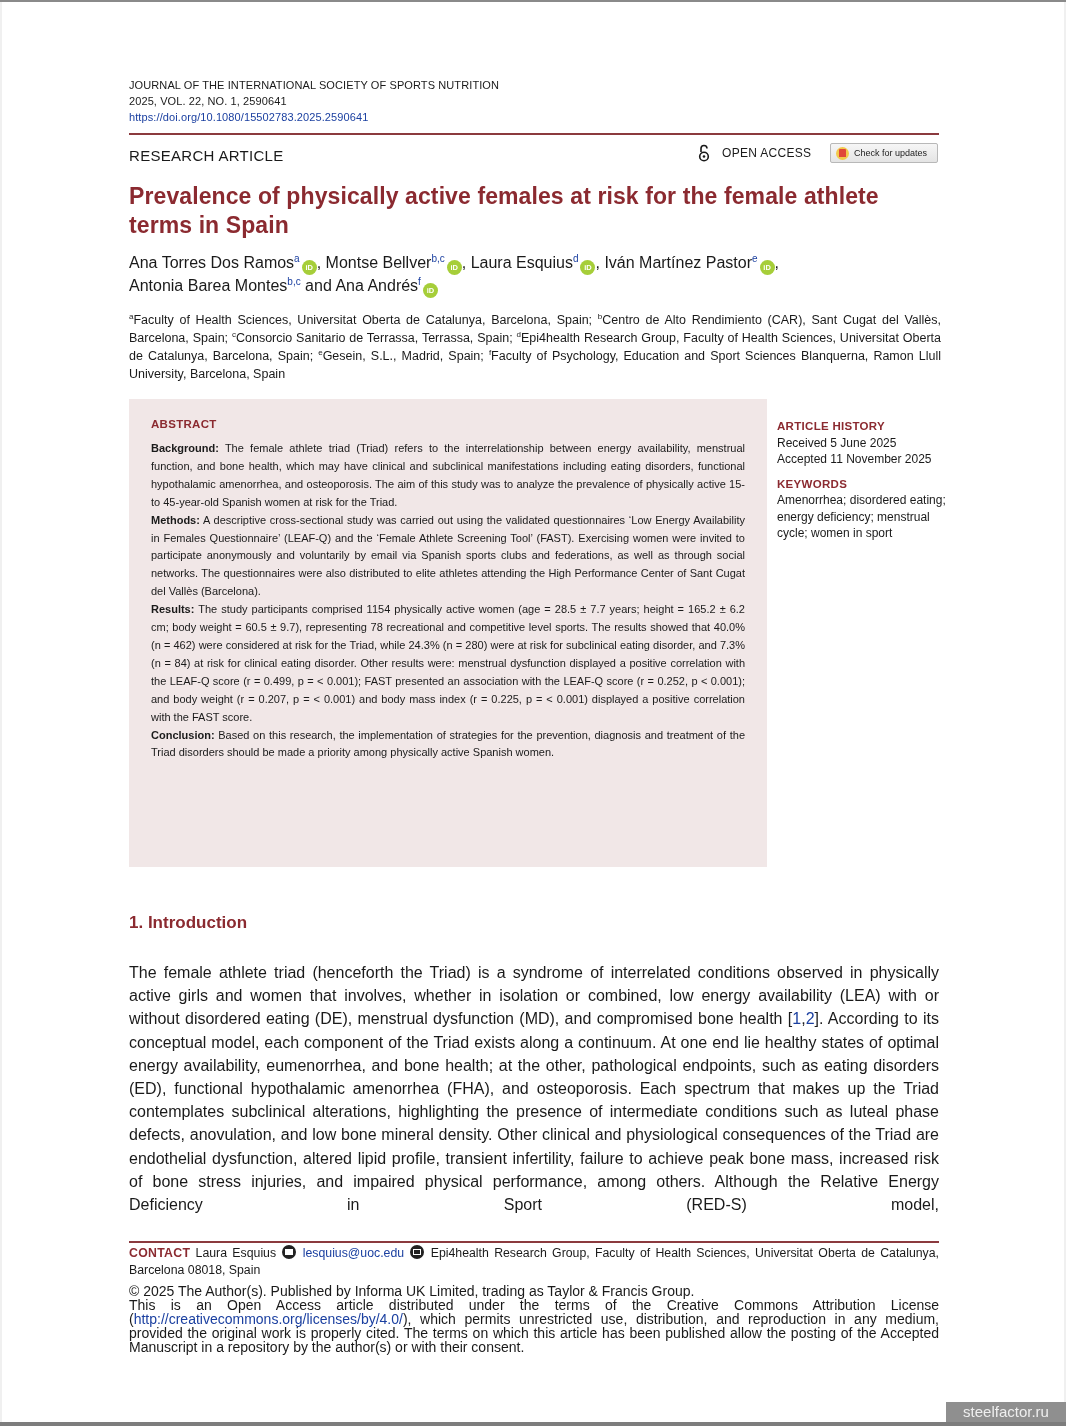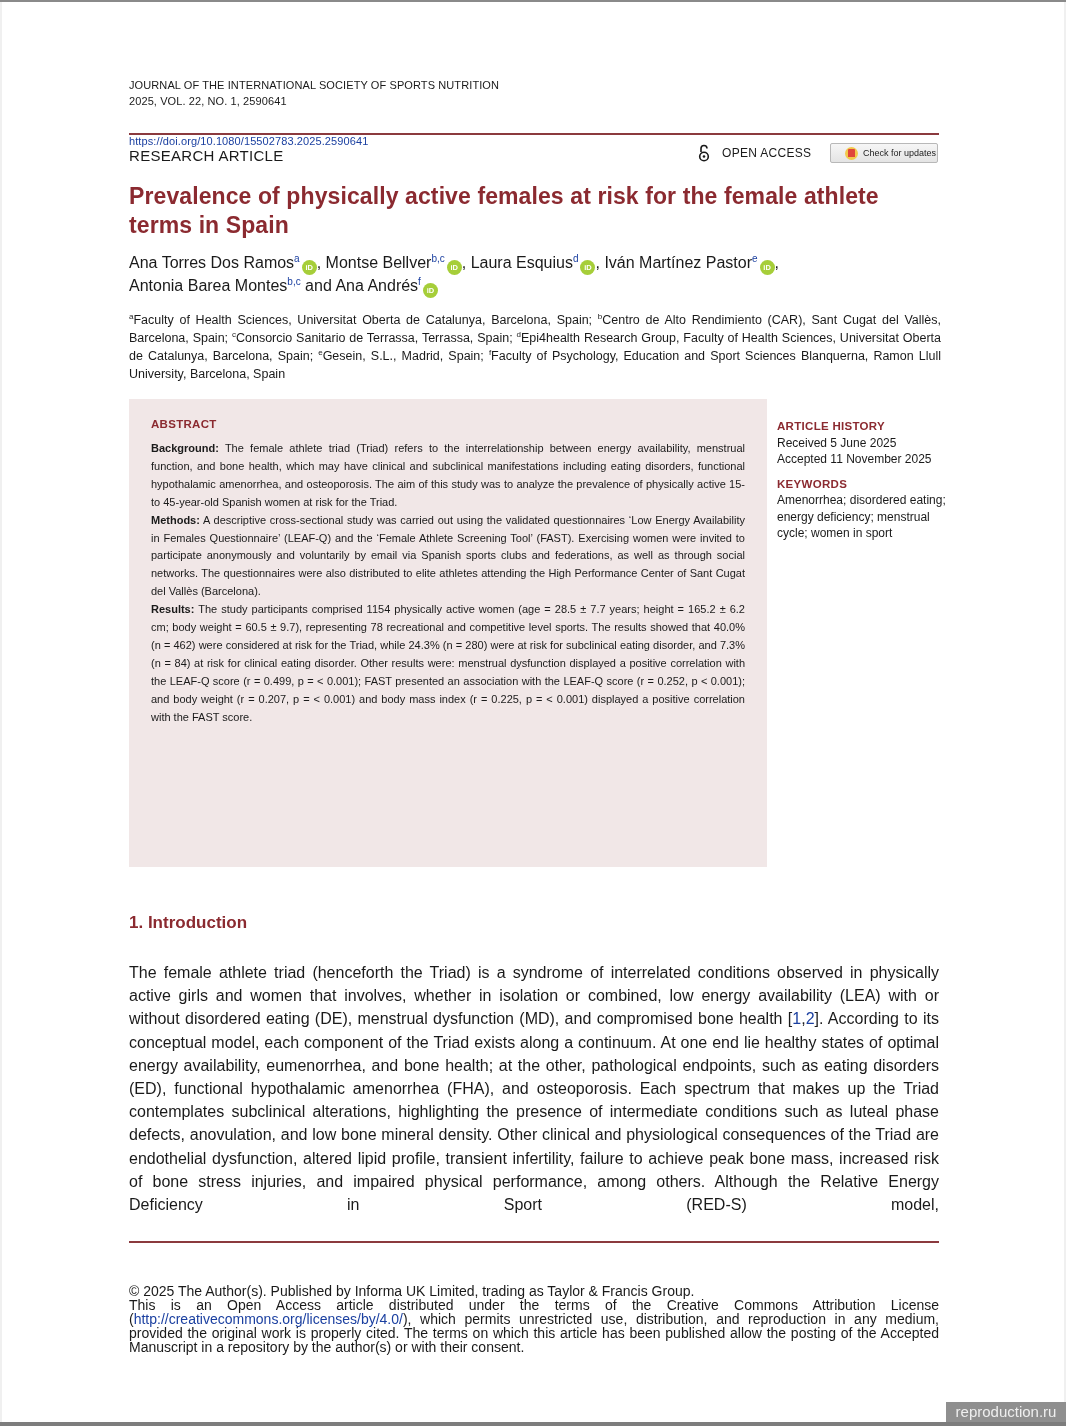--- a/index.html
+++ b/index.html
@@ -12,36 +12,36 @@
   .topbar { position: absolute; left: 0; top: 0; width: 1066px; height: 2px; background: #8a8a8a; }
   .bottombar { position: absolute; left: 0; top: 1422px; width: 1066px; height: 4px; background: #7d7d7d; }
   .page {
     position: absolute; left: 2px; top: 2px; width: 1062px; height: 1420px;
     background: #ffffff;
   }
   .abs { position: absolute; }
 
   
   .journal { left: 127px; top: 75px; font-size: 11px; line-height: 16px; letter-spacing: 0.1px; }
-  .journal .doi { color: #1a3fa0; margin-top: 24px; }
+  .journal .doi { color: #1a3fa0; }
   .rule { height: 2px; background: #8b3a3e; }
   .rule-top { left: 127px; top: 131px; width: 810px; }
   .logo { left: 780px; top: 75px; width: 160px; height: 46px; }
   .logo .mark { position: absolute; left: 0; top: 0; width: 32px; height: 44px; }
   .logo .name { position: absolute; left: 40px; top: 0px; font-size: 22px; line-height: 26px; color: #1a1a1a; }
   .logo .group { position: absolute; left: 41px; top: 28px; font-size: 10.5px; color: #1a1a1a; white-space: nowrap; }
   .logo .vert { position: absolute; left: 2px; top: 2px; font-size: 6px; font-weight: bold; writing-mode: vertical-rl; letter-spacing: 0.3px; }
 
   .research { left: 127px; top: 145px; font-size: 15px; letter-spacing: 0.3px; }
   .openaccess { left: 696px; top: 142px; font-size: 12px; display: flex; align-items: center; gap: 12px; letter-spacing: 0.3px; }
   .oa-icon { width: 12px; height: 18px; }
   .check-updates {
     left: 828px; top: 141px; width: 108px; height: 20px; border: 1px solid #b8b8b8; border-radius: 2px;
     background: linear-gradient(#f6f6f6, #e4e4e4); font-size: 9px; display: flex; align-items: center; gap: 5px;
-    padding-left: 14px; box-sizing: border-box; color: #222;
+    padding-left: 5px; box-sizing: border-box; color: #222;
   }
   .cu-icon { width: 13px; height: 13px; border-radius: 50%; background: #f2c94c; position: relative; }
   .cu-icon::after { content: ""; position: absolute; left: 3px; top: 2px; width: 7px; height: 8px; background: #e0463a; border-radius: 1px 1px 0 0; }
 
   
   .title { left: 127px; top: 180px; width: 815px; font-size: 23px; line-height: 29px; font-weight: bold; color: #8b2a30; letter-spacing: 0.1px; }
   .authors { left: 127px; top: 250px; width: 820px; font-size: 16px; line-height: 22px; }
   .authors sup { font-size: 10px; color: #1a3fa0; vertical-align: 6px; line-height: 0; }
   .orcid { display: inline-block; width: 15px; height: 15px; border-radius: 50%; background: #a6ce39; color: #fff; font-size: 7.5px; font-weight: bold; text-align: center; line-height: 15px; vertical-align: -2px; margin-left: 2px; }
 
@@ -119,40 +119,44 @@
   <div class="abs affil">
     <sup>a</sup><span>Faculty of Health Sciences, Universitat Oberta de Catalunya, Barcelona, Spain; </span><sup>b</sup><span>Centro de Alto Rendimiento (CAR), Sant Cugat del Vallès, Barcelona, Spain; </span><sup>c</sup><span>Consorcio Sanitario de Terrassa, Terrassa, Spain; </span><sup>d</sup><span>Epi4health Research Group, Faculty of Health Sciences, Universitat Oberta de Catalunya, Barcelona, Spain; </span><sup>e</sup><span>Gesein, S.L., Madrid, Spain; </span><sup>f</sup><span>Faculty of Psychology, Education and Sport Sciences Blanquerna, Ramon Llull University, Barcelona, Spain</span>
   </div>
 
   <div class="abs abstract-box"></div>
   <div class="abs abstract-head">ABSTRACT</div>
   <div class="abs abstract-text">
     <p><b>Background:</b><span> The female athlete triad (Triad) refers to the interrelationship between energy availability, menstrual function, and bone health, which may have clinical and subclinical manifestations including eating disorders, functional hypothalamic amenor­rhea, and osteoporosis. The aim of this study was to analyze the prevalence of physically active 15- to 45-year-old Spanish women at risk for the Triad.</span></p>
     <p><b>Methods:</b><span> A descriptive cross-sectional study was carried out using the validated questionnaires ‘Low Energy Availability in Females Questionnaire’ (LEAF-Q) and the ‘Female Athlete Screening Tool’ (FAST). Exercising women were invited to participate anonymously and voluntarily by email via Spanish sports clubs and federations, as well as through social networks. The questionnaires were also distributed to elite athletes attending the High Performance Center of Sant Cugat del Vallès (Barcelona).</span></p>
     <p><b>Results:</b><span> The study participants comprised 1154 physically active women (age = 28.5 ± 7.7 years; height = 165.2 ± 6.2 cm; body weight = 60.5 ± 9.7), representing 78 recrea­tional and competitive level sports. The results showed that 40.0% (n = 462) were considered at risk for the Triad, while 24.3% (n = 280) were at risk for subclinical eating disorder, and 7.3% (n = 84) at risk for clinical eating disorder. Other results were: menstrual dysfunction displayed a positive correlation with the LEAF-Q score (r = 0.499, p = &lt; 0.001); FAST presented an association with the LEAF-Q score (r = 0.252, p &lt; 0.001); and body weight (r = 0.207, p = &lt; 0.001) and body mass index (r = 0.225, p = &lt; 0.001) displayed a positive correlation with the FAST score.</span></p>
+    <p><b>Conclusion:</b><span> Based on this research, the implementation of strategies for the preven­tion, diagnosis and treatment of the Triad disorders should be made a priority among physically active Spanish women.</span></p>
   </div>
 
   <div class="abs side">
     <div class="blk">
       <div class="h">ARTICLE HISTORY</div>
       <div>Received 5 June 2025</div>
       <div>Accepted 11 November 2025</div>
     </div>
     <div class="blk">
       <div class="h">KEYWORDS</div>
       <div>Amenorrhea; disordered eating; energy deficiency; menstrual cycle; women in sport</div>
     </div>
   </div>
 
   <div class="abs intro-head">1.  Introduction</div>
   <div class="abs intro-text"><span>The female athlete triad (henceforth the Triad) is a syndrome of interrelated conditions observed in physically active girls and women that involves, whether in isolation or combined, low energy availability (LEA) with or without disordered eating (DE), menstrual dysfunction (MD), and compromised bone health [</span><span class="ref">1</span><span>,</span><span class="ref">2</span><span>]. According to its conceptual model, each component of the Triad exists along a continuum. At one end lie healthy states of optimal energy availability, eumenorrhea, and bone health; at the other, pathological endpoints, such as eating disorders (ED), functional hypothalamic amenorrhea (FHA), and osteoporosis. Each spectrum that makes up the Triad contemplates subclinical alterations, highlighting the presence of intermediate conditions such as luteal phase defects, anovulation, and low bone mineral density. Other clinical and physiological consequences of the Triad are endothelial dysfunction, altered lipid profile, transient infertility, failure to achieve peak bone mass, increased risk of bone stress injuries, and impaired physical performance, among others. Although the Relative Energy Deficiency in Sport (RED-S) model,</span></div>
 
   <div class="abs rule rule-bottom"></div>
+  <div class="abs contact">
+    <span class="lbl">CONTACT</span><span> Laura Esquius </span><span class="ic mail"></span> <span class="email">lesquius@uoc.edu</span> <span class="ic addr"></span><span> Epi4health Research Group, Faculty of Health Sciences, Universitat Oberta de Catalunya, Barcelona 08018, Spain</span>
+  </div>
 
   <div class="abs legal">
     <p>© 2025 The Author(s). Published by Informa UK Limited, trading as Taylor &amp; Francis Group.</p>
     <p><span>This is an Open Access article distributed under the terms of the Creative Commons Attribution License (</span><span class="link">http://creativecommons.org/licenses/by/4.0/</span><span>), which permits unrestricted use, distribution, and reproduction in any medium, provided the original work is properly cited. The terms on which this article has been published allow the posting of the Accepted Manuscript in a repository by the author(s) or with their consent.</span></p>
   </div>
 
 </div>
 
-<div class="abs watermark">reproduction.ru</div>
+<div class="abs watermark">steelfactor.ru</div>
 <div class="bottombar"></div>
 
 </body></html>

